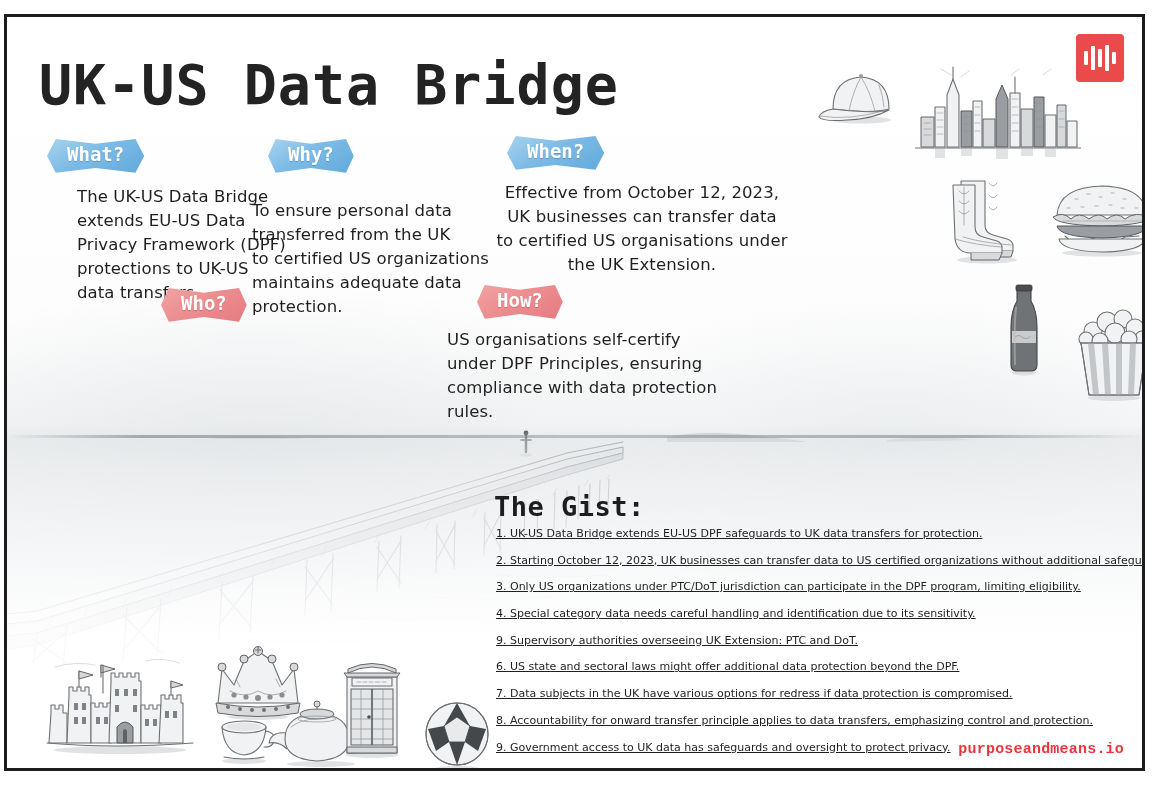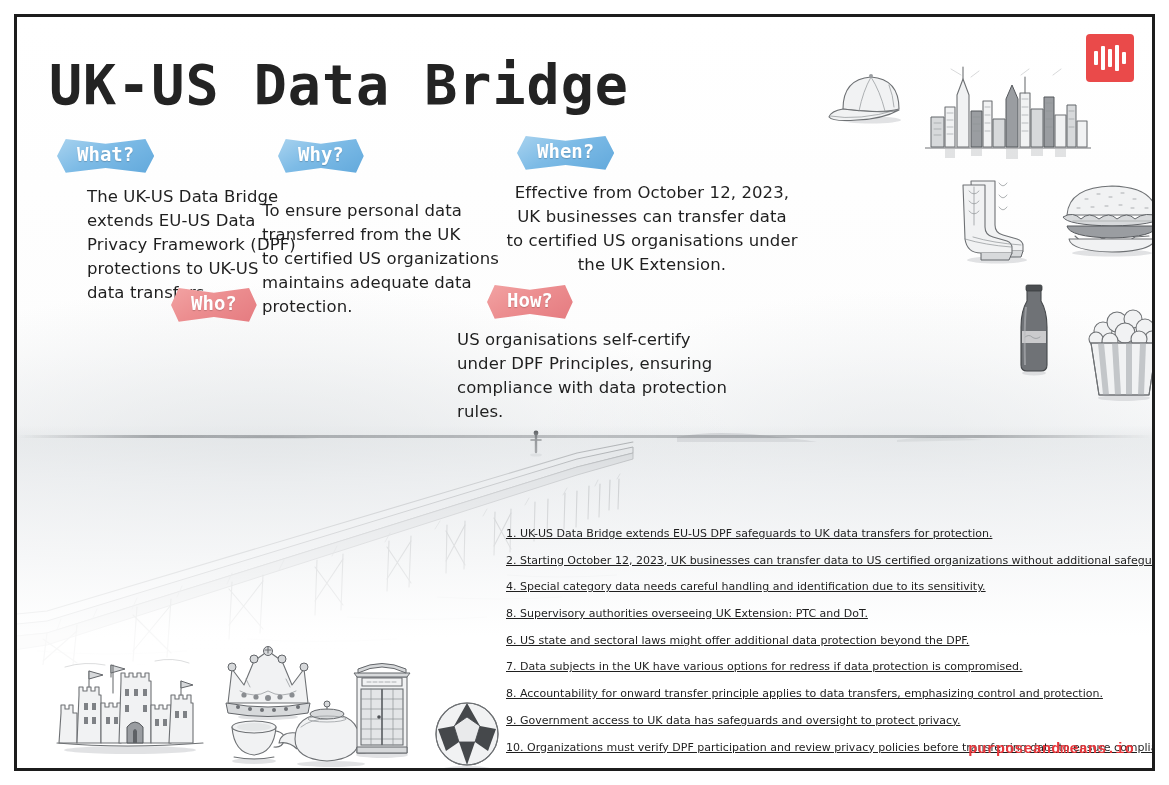--- a/index.html
+++ b/index.html
@@ -1,19 +1,19 @@
 <!DOCTYPE html>
 <html><head>
 <meta charset="utf-8">
 <style>
   html,body{margin:0;padding:0;background:#ffffff;}
   body{width:1169px;height:785px;overflow:hidden;font-family:"DejaVu Sans",sans-serif;}
 
   .poster{
-    position:absolute;left:14px;top:14px;width:1141px;height:757px;
+    position:absolute;left:4px;top:14px;width:1141px;height:757px;
     background:#ffffff;
     border:3px solid #1c1c1c;
     box-sizing:border-box;
     overflow:hidden;
   }
   
   .paper-wash{
     position:absolute;inset:0;
     background:
       radial-gradient(ellipse 60% 35% at 22% 60%, rgba(225,228,230,.85), rgba(255,255,255,0) 70%),
@@ -250,25 +250,27 @@
 
   <div class="badge-wrap" style="left:470px;top:268px;">
     <div class="badge-glow pink"></div>
     <span class="badge pink">How?</span>
   </div>
   <div class="block hand" style="left:440px;top:311px;width:275px;">US organisations self-certify
 under DPF Principles, ensuring
 compliance with data protection
 rules.</div>
 
+  <div class="gist-title">The Gist:</div>
   <div class="gist-list">
     <div class="gist-item">1. UK-US Data Bridge extends EU-US DPF safeguards to UK data transfers for protection.</div>
     <div class="gist-item">2. Starting October 12, 2023, UK businesses can transfer data to US certified organizations without additional safeguards.</div>
+    <div class="gist-item">3. Only US organizations under PTC/DoT jurisdiction can participate in the DPF program, limiting eligibility.</div>
     <div class="gist-item">4. Special category data needs careful handling and identification due to its sensitivity.</div>
-    <div class="gist-item">8. Supervisory authorities overseeing UK Extension: PTC and DoT.</div>
+    <div class="gist-item">9. Supervisory authorities overseeing UK Extension: PTC and DoT.</div>
     <div class="gist-item">6. US state and sectoral laws might offer additional data protection beyond the DPF.</div>
     <div class="gist-item">7. Data subjects in the UK have various options for redress if data protection is compromised.</div>
     <div class="gist-item">8. Accountability for onward transfer principle applies to data transfers, emphasizing control and protection.</div>
     <div class="gist-item">9. Government access to UK data has safeguards and oversight to protect privacy.</div>
     <div class="gist-item">10. Organizations must verify DPF participation and review privacy policies before transferring data to ensure compliance.</div>
   </div>
 
   <div class="art" style="left:806px;top:48px;">
     <svg width="92" height="62" viewBox="0 0 92 62">
       <ellipse cx="48" cy="55" rx="30" ry="3.5" class="pk-shadow"></ellipse>

